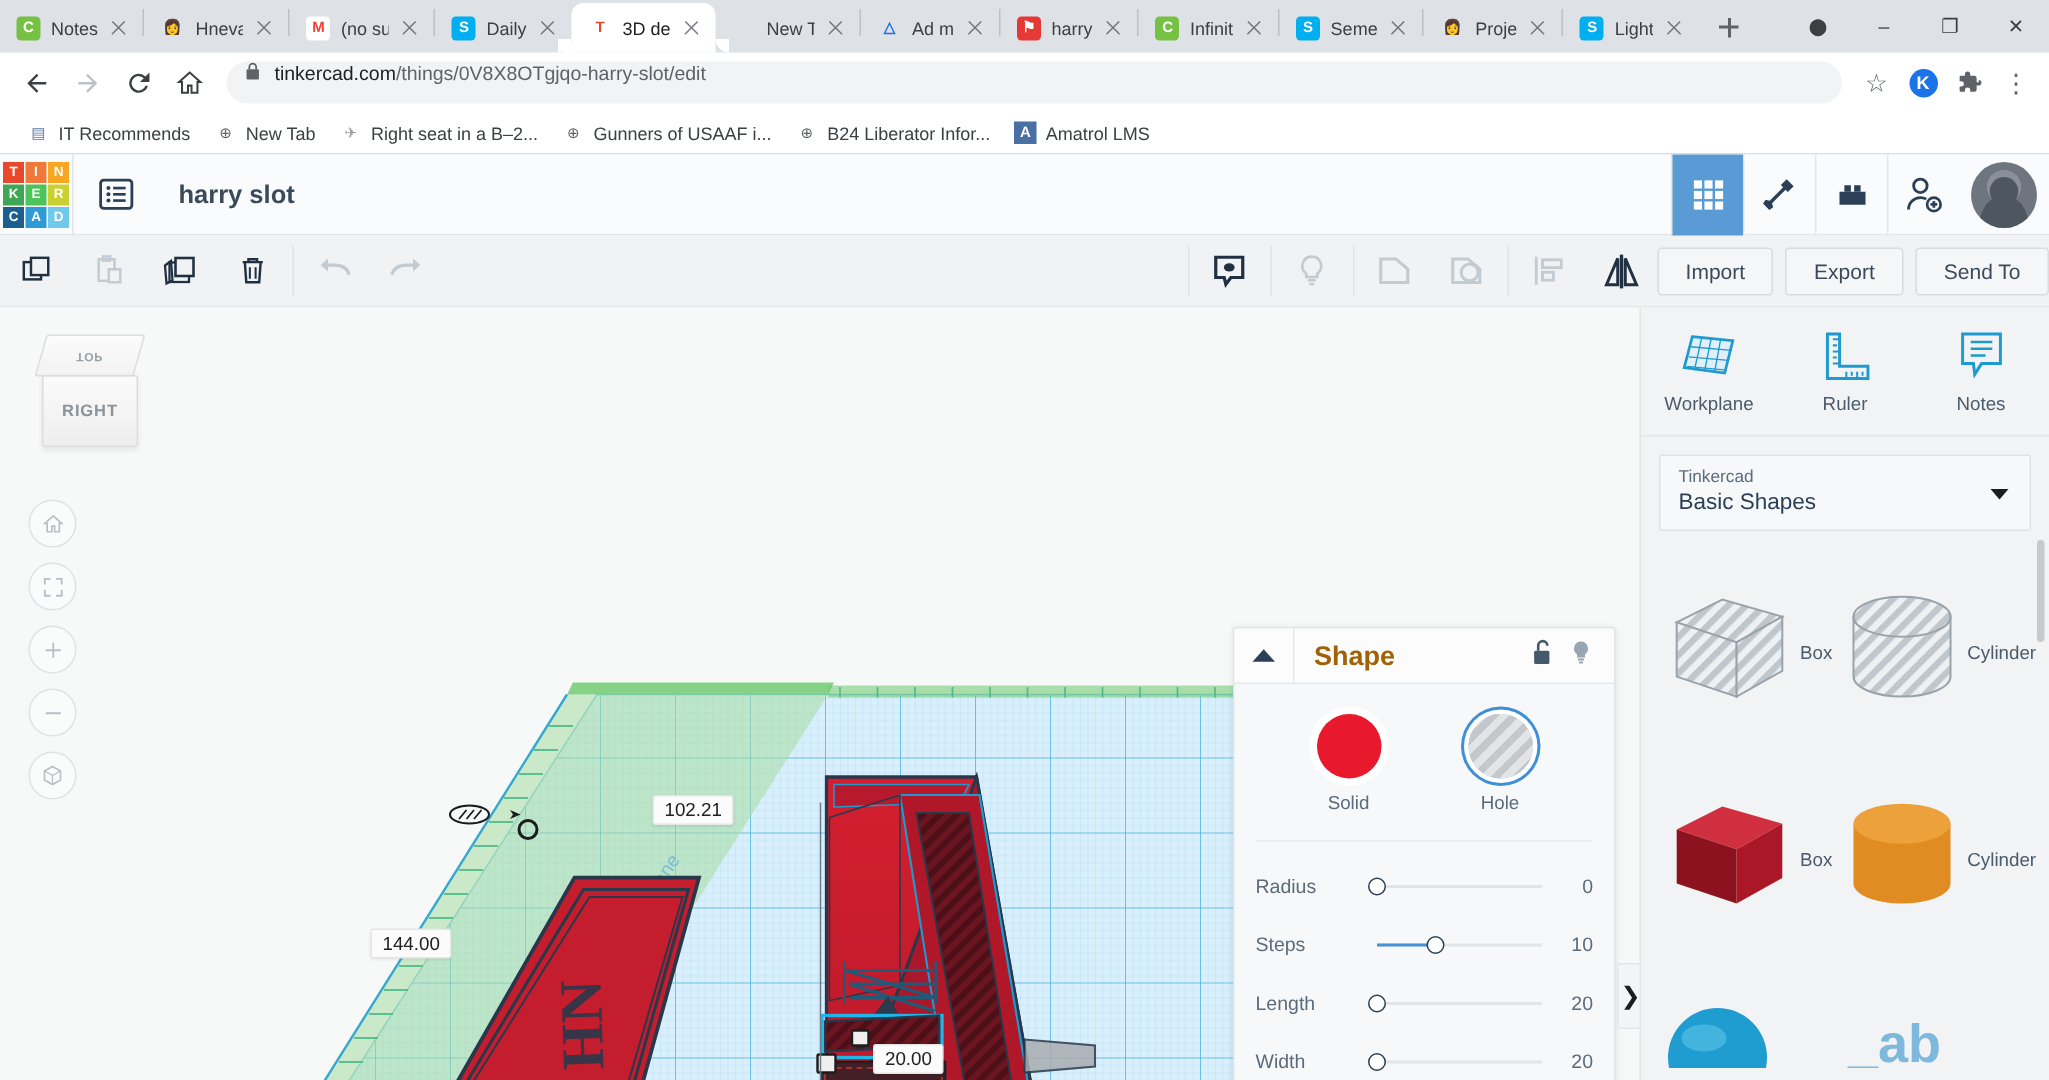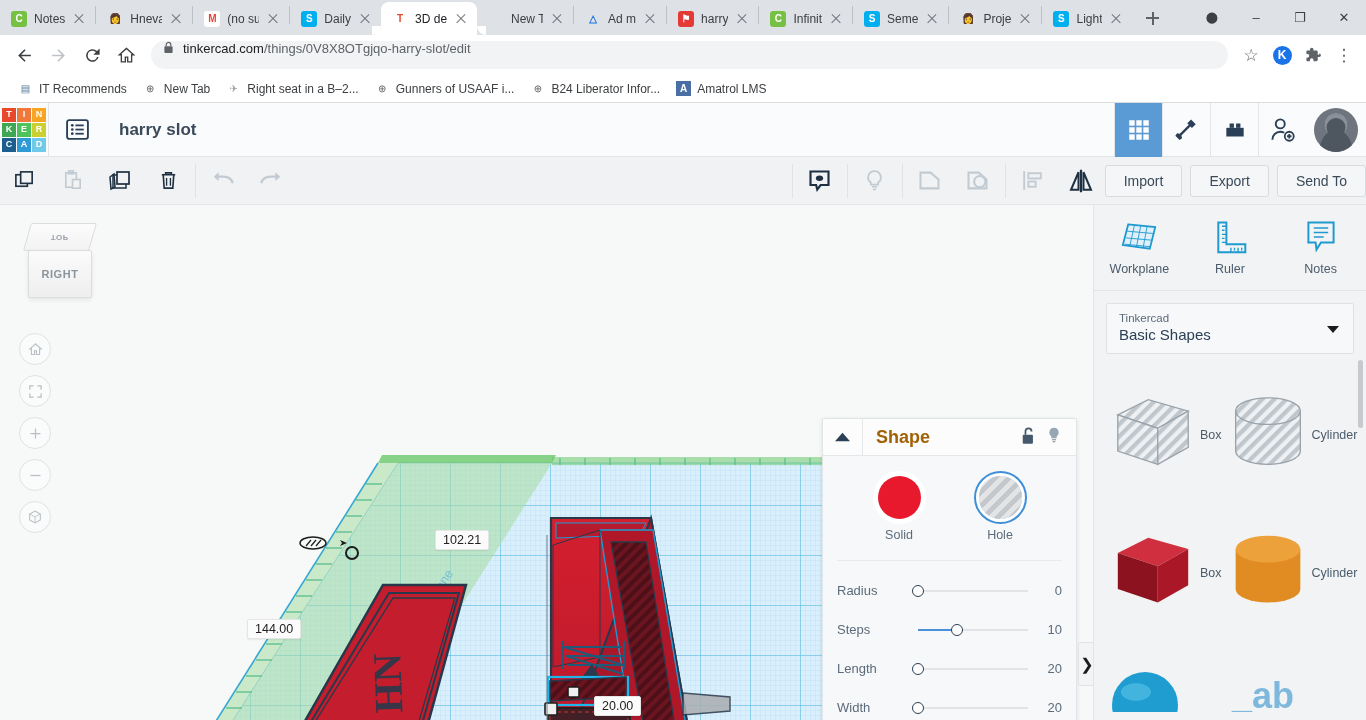--- a/index.html
+++ b/index.html
@@ -706,21 +706,21 @@
             <path d="M12 3l8 4.5v9L12 21l-8-4.5v-9z" fill="none" stroke="#b9bfc5" stroke-width="1.6"></path>
             <path d="M12 12l8-4.5M12 12v9M12 12L4 7.5" stroke="#b9bfc5" stroke-width="1.3"></path>
           </svg>
       </div>
     </div>
 
     
     <div id="dim-host">
         <div class="dimlabel" style="left: 435px; top: 325px;">102.21</div>
         <div class="dimlabel" style="left: 247px; top: 414px;">144.00</div>
-        <div class="dimlabel" style="left: 594px; top: 491px;">20.00</div>
+        <div class="dimlabel" style="left: 582px; top: 491px;">20.00</div>
       </div>
 
     
     
     
   </div>
 
   <div class="shape-panel">
     <div class="sp-head">
       <div class="sp-collapse">

